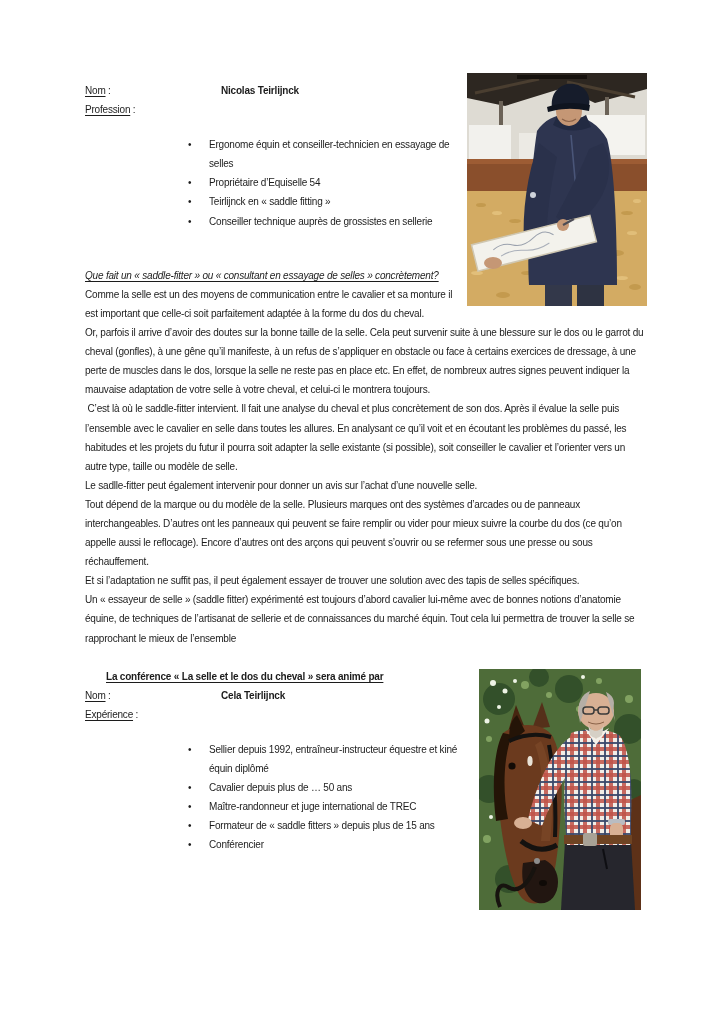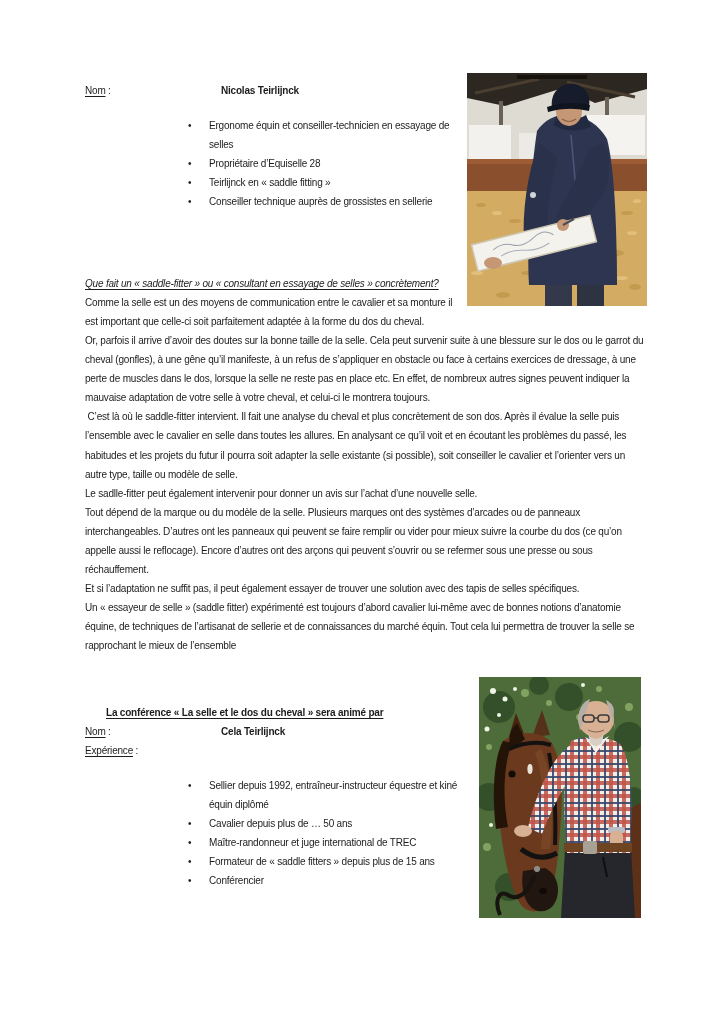--- a/index.html
+++ b/index.html
@@ -16,22 +16,22 @@
     color:#1c1c1c;
     overflow:hidden;
   }
   p{margin:0;}
   .para{white-space:pre-wrap;}
   .spacer{height:19.1px;}
   .bold{font-weight:bold;}
   .u{text-decoration:underline;text-underline-offset:2px;text-decoration-thickness:1px;}
   .colon{white-space:pre;}
   .dlabel{display:inline-block;width:136px;}
-  .qheading{font-style:italic;text-decoration:underline;text-underline-offset:2px;margin-top:27px;}
-  .conf-heading{font-weight:bold;text-decoration:underline;text-underline-offset:2px;margin-left:21px;margin-top:28px;}
+  .qheading{font-style:italic;text-decoration:underline;text-underline-offset:2px;}
+  .conf-heading{font-weight:bold;text-decoration:underline;text-underline-offset:2px;margin-left:21px;}
   ul.doclist{margin:16px;padding:0 0 0 108px;list-style:none;}
   ul.doclist li{position:relative;}
   ul.doclist li::before{content:"\2022";position:absolute;left:-21px;}
   .photo{float:right;}
   .photo1{width:180px;height:233px;margin:-8px 0 6px 10px;}
   .photo2{width:162px;height:241px;margin:2px 6px 8px 10px;}
   .photo svg{display:block;width:100%;height:100%;}
 </style>
 </head>
 <body>
@@ -106,24 +106,25 @@
         </g>
 
         <circle cx="96" cy="152" r="6" fill="#c59775"></circle>
         <line x1="96" y1="152" x2="107" y2="146" stroke="#4c4c55" stroke-width="2"></line>
         <ellipse cx="26" cy="190" rx="9" ry="6" fill="#c59775"></ellipse>
       </g>
     </svg>
   </div>
 
   <p class="defrow"><span class="dlabel"><span class="u">Nom</span><span class="colon"> :</span></span><span class="bold">Nicolas Teirlijnck</span></p>
+  <p class="defrow"><span class="dlabel"><span class="u">Profession</span><span class="colon"> :</span></span></p>
 
   <ul class="doclist">
     <li>Ergonome équin et conseiller-technicien en essayage de selles</li>
-    <li>Propriétaire d’Equiselle 28</li>
+    <li>Propriétaire d’Equiselle 54</li>
     <li>Teirlijnck en « saddle fitting »</li>
     <li>Conseiller technique auprès de grossistes en sellerie</li>
   </ul>
 
   <div class="spacer"></div>
 
   <p class="qheading">Que fait un « saddle-fitter » ou « consultant en essayage de selles » concrètement?</p>
   <p class="para">Comme la selle est un des moyens de communication entre le cavalier et sa monture il est important que celle-ci soit parfaitement adaptée à la forme du dos du cheval.</p>
   <p class="para">Or, parfois il arrive d’avoir des doutes sur la bonne taille de la selle. Cela peut survenir suite à une blessure sur le dos ou le garrot du cheval (gonfles), à une gêne qu’il manifeste, à un refus de s’appliquer en obstacle ou face à certains exercices de dressage, à une perte de muscles dans le dos, lorsque la selle ne reste pas en place etc. En effet, de nombreux autres signes peuvent indiquer la mauvaise adaptation de votre selle à votre cheval, et celui-ci le montrera toujours.</p>
   <p class="para"> C’est là où le saddle-fitter intervient. Il fait une analyse du cheval et plus concrètement de son dos. Après il évalue la selle puis l’ensemble avec le cavalier en selle dans toutes les allures. En analysant ce qu’il voit et en écoutant les problèmes du passé, les habitudes et les projets du futur il pourra soit adapter la selle existante (si possible), soit conseiller le cavalier et l’orienter vers un autre type, taille ou modèle de selle.</p>

